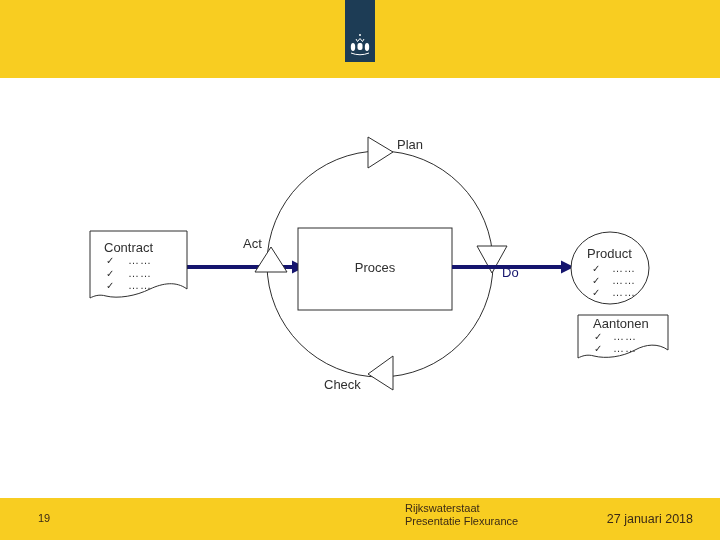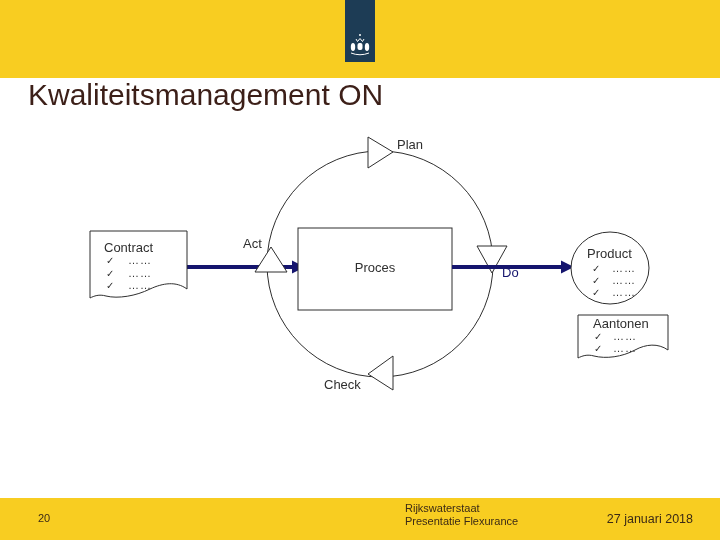--- a/index.html
+++ b/index.html
@@ -39,21 +39,20 @@
         <circle cx="12" cy="2" r="1" fill="#ffffff" stroke="none"></circle>
         <path d="M8 6 L9.5 8.5 L12 5.5 L14.5 8.5 L16 6"></path>
         <rect x="9.5" y="10" width="5" height="7" rx="2" fill="#ffffff" stroke="none"></rect>
         <ellipse cx="5" cy="14" rx="2.2" ry="4" fill="#ffffff" stroke="none"></ellipse>
         <ellipse cx="19" cy="14" rx="2.2" ry="4" fill="#ffffff" stroke="none"></ellipse>
         <path d="M3 20 Q12 23.5 21 20"></path>
       </g>
     </svg>
   </div>
 
-  <div class="slide-title">Kwaliteitsmanagement ON</div>
 
   <svg class="diagram-svg" viewBox="0 0 720 540">
 
     <ellipse cx="380" cy="264" rx="113" ry="113" fill="none" stroke="#2f2f2f" stroke-width="1"></ellipse>
 
     <g>
       <line x1="187" y1="267" x2="293" y2="267" stroke="#15156E" stroke-width="4"></line>
       <polygon points="292,260.5 305,267 292,273.5" fill="#15156E"></polygon>
     </g>
 
@@ -101,21 +100,21 @@
       <path d="M 578 315 L 668 315 L 668 350 C 658 343 646 344 635 350 C 622 357 606 359 594 356 C 587 354 582 356 578 358 Z" fill="#ffffff" stroke="#2f2f2f" stroke-width="1"></path>
       <text x="593" y="328" class="shape-label">Aantonen</text>
       <text x="594" y="340" class="chk">✓</text>
       <text x="613" y="340" class="dots">……</text>
       <text x="594" y="352" class="chk">✓</text>
       <text x="613" y="352" class="dots">……</text>
     </g>
   </svg>
 
   <div class="footer-band">
-    <div class="page-number">20</div>
+    <div class="page-number">19</div>
     <div class="footer-center">
       <div>Rijkswaterstaat</div>
       <div>Presentatie Flexurance</div>
     </div>
     <div class="footer-date">27 januari 2018</div>
   </div>
 
 </div>
 
 </body></html>

